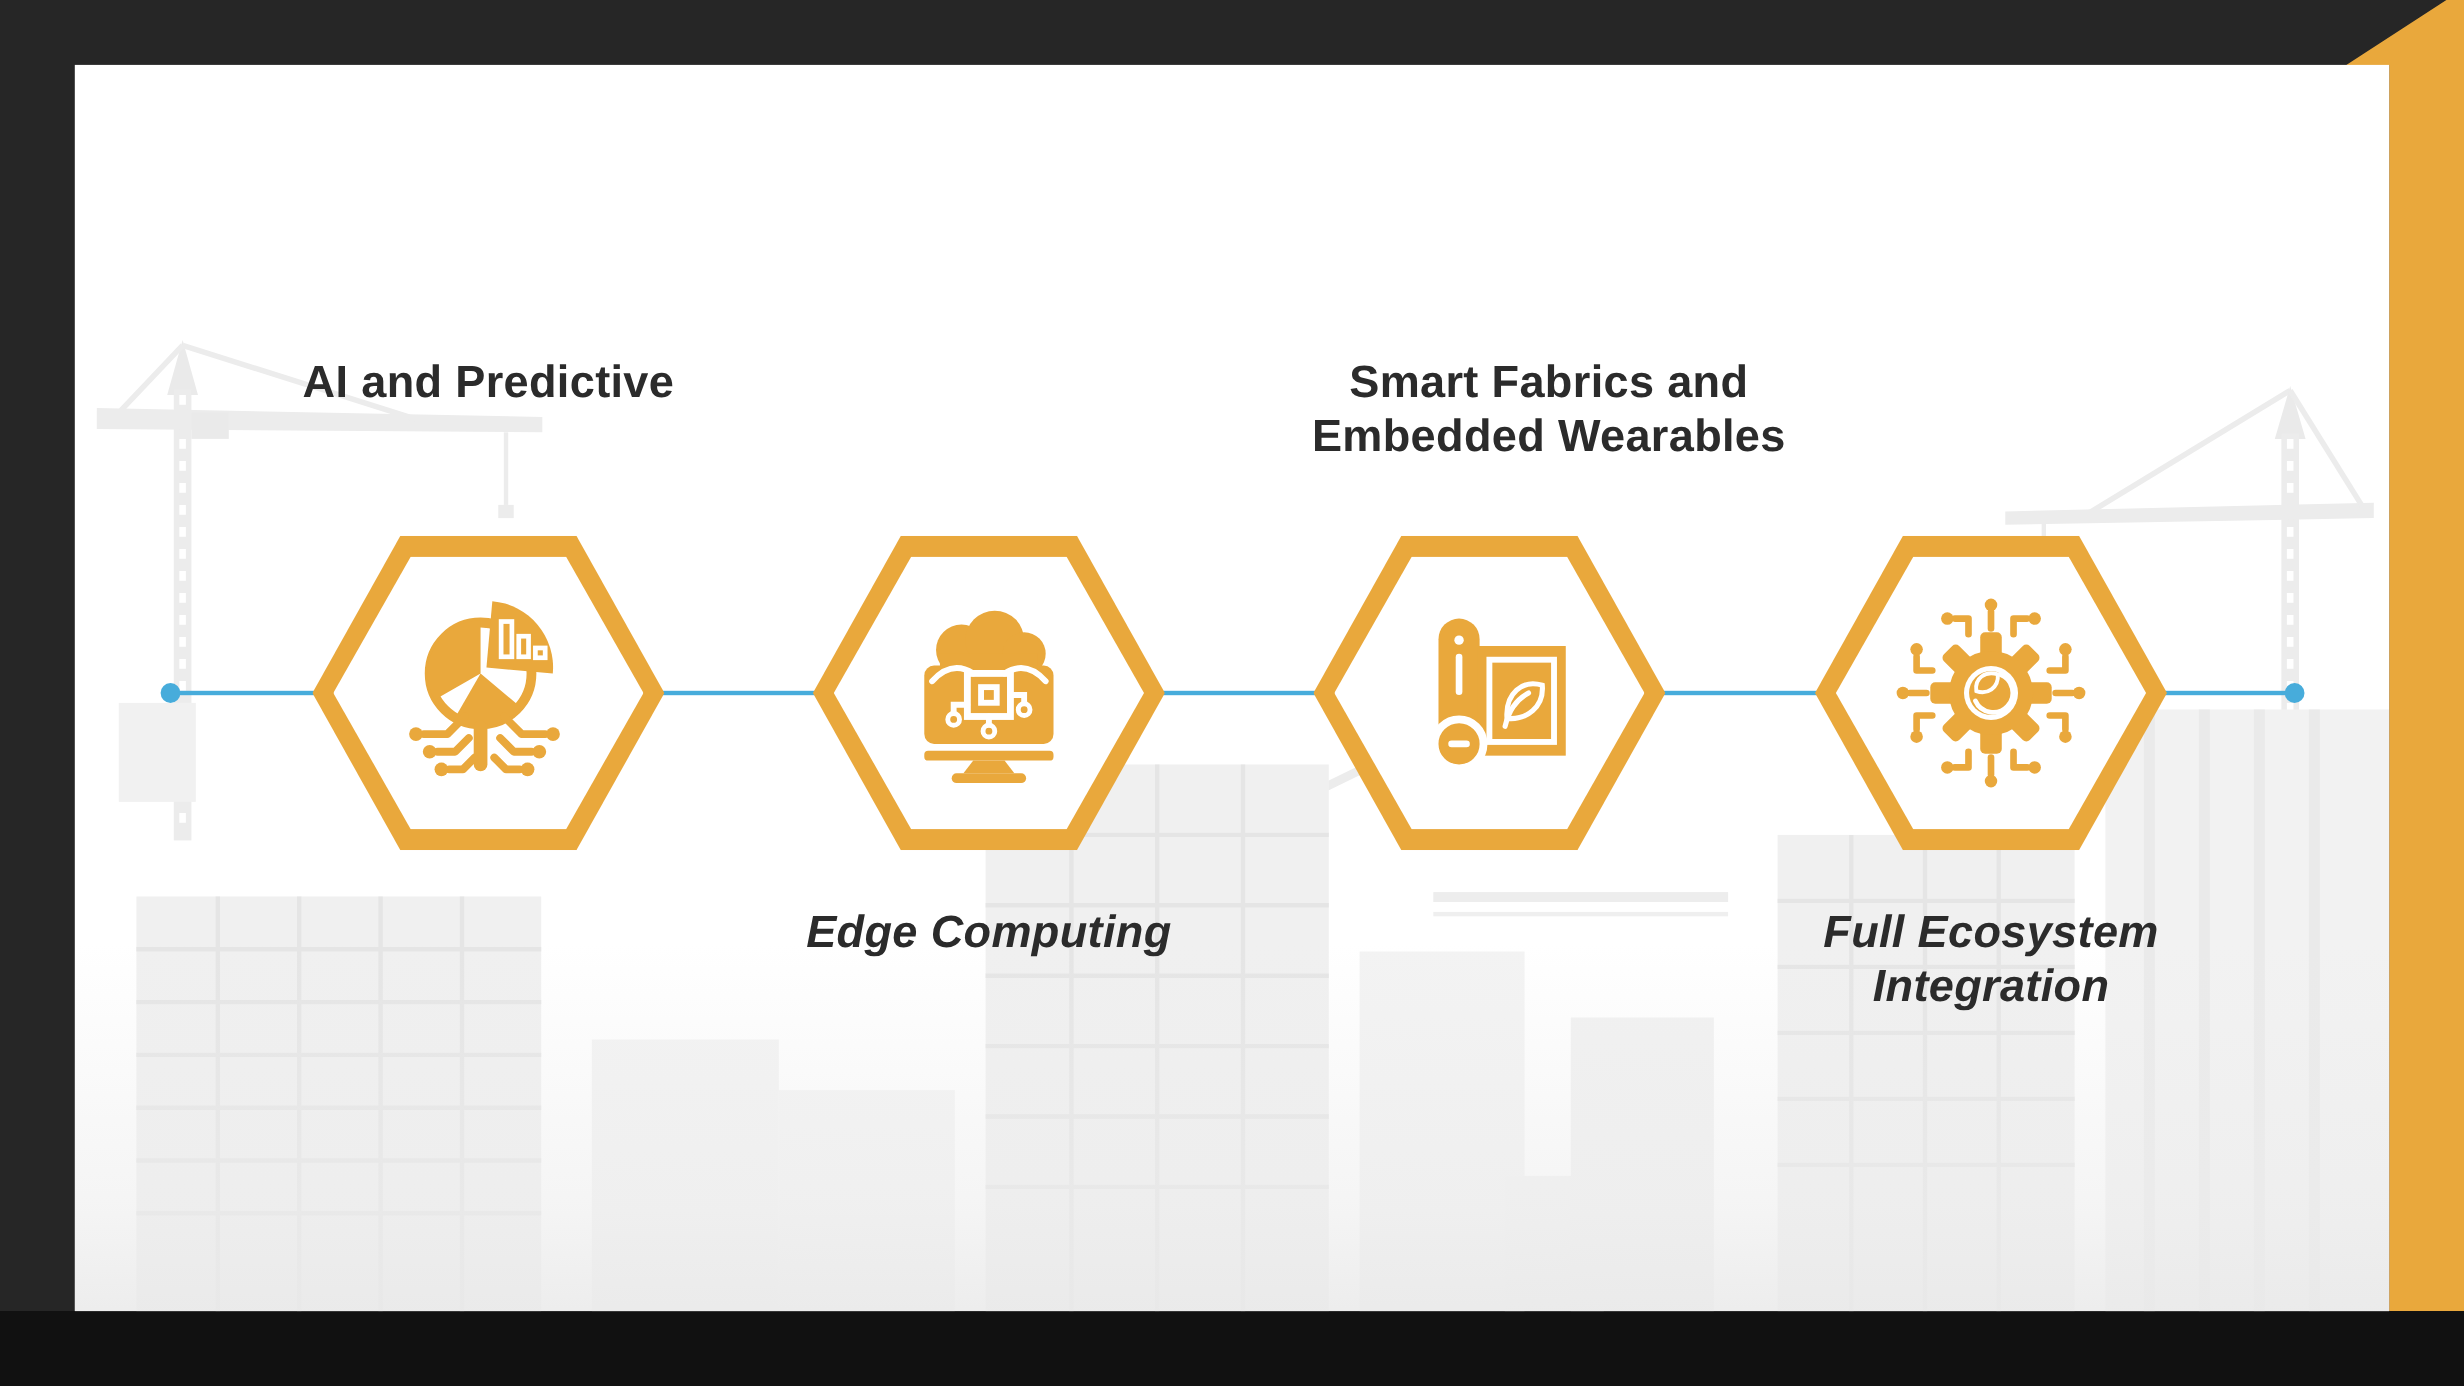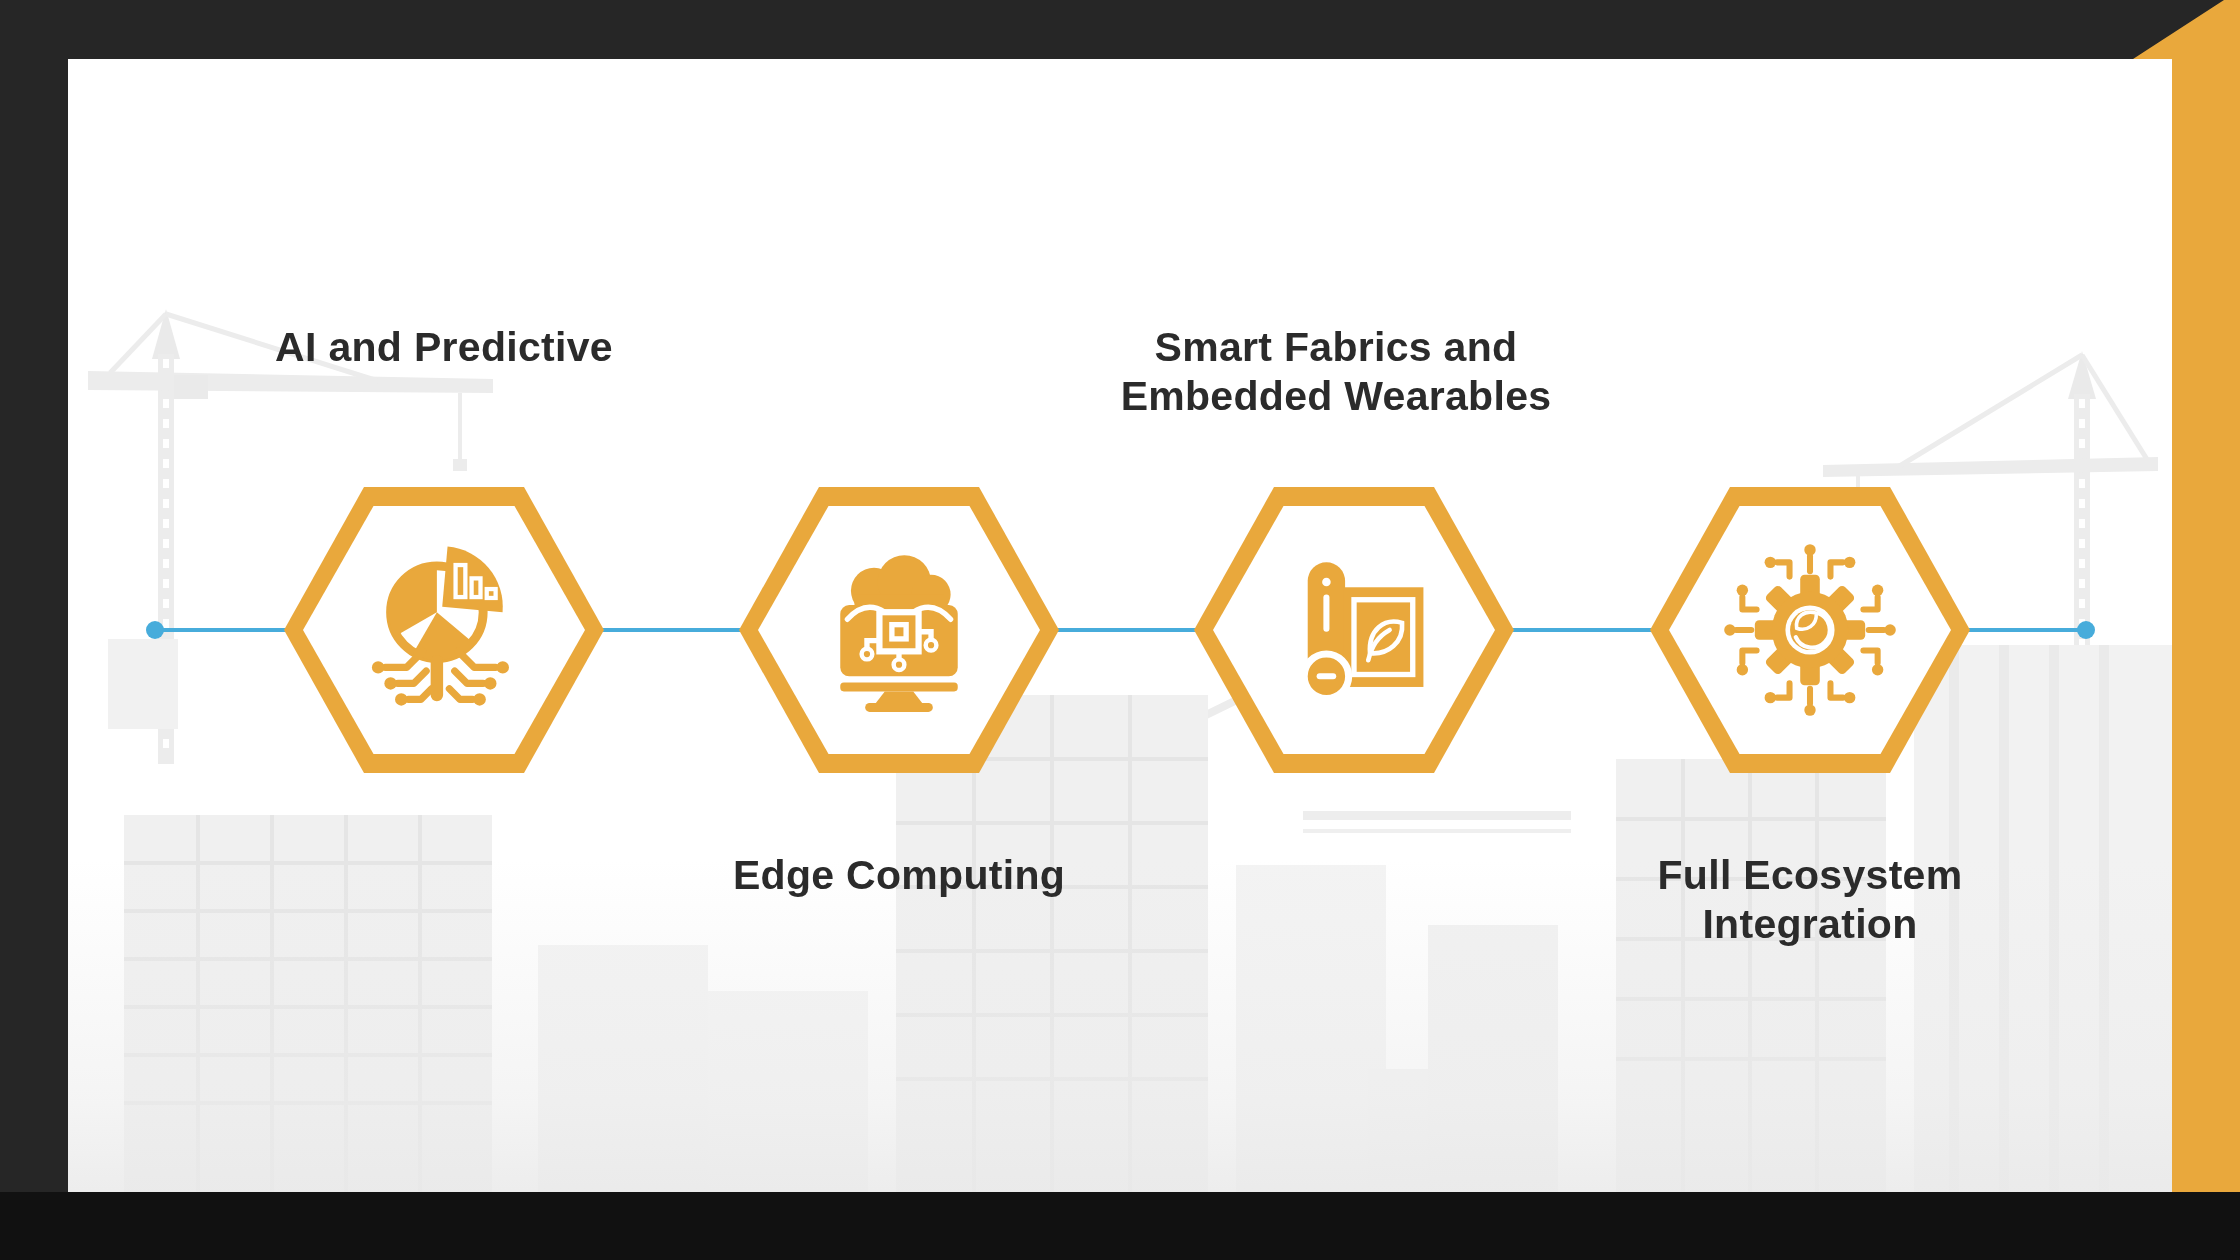--- a/index.html
+++ b/index.html
@@ -36,21 +36,21 @@
   
   .hex{position:absolute;top:428px;width:320px;height:286px;z-index:2;}
   .hex-gold,.hex-white{clip-path:polygon(25% 0,75% 0,100% 50%,75% 100%,25% 100%,0 50%);}
   .hex-gold{position:absolute;inset:0;background:var(--accent-gold);}
   .hex-white{position:absolute;inset:19px;background:var(--surface-white);}
   .icon{position:absolute;left:50%;top:50%;transform:translate(-50%,-50%);width:178px;height:178px;color:var(--accent-gold);}
   
   .label{position:absolute;width:560px;text-align:center;color:var(--text-dark);
     font-size:41px;line-height:49px;font-weight:600;letter-spacing:.3px;z-index:2;}
   .label.above{top:264px;}
-  .label.below{top:792px;}
+  .label.below{top:764px;font-style:italic;}
 </style>
 </head>
 <body>
 
 <div id="canvas">
   <div id="gold-frame"></div>
 
   <div id="surface">
 
     <svg id="watermark" viewBox="0 0 2104 1140" aria-hidden="true">
@@ -140,21 +140,21 @@
     <div class="connector-line"></div>
     <div class="connector-dot dot-left"></div>
     <div class="connector-dot dot-right"></div>
 
     <div class="label above" style="left:96px">
       <div>AI and Predictive</div>
     </div>
     <div class="label below" style="left:551px">
       <div>Edge Computing</div>
     </div>
-    <div class="label above" style="left:988px">
+    <div class="label above" style="left:1060px">
       <div>Smart Fabrics and</div>
       <div>Embedded Wearables</div>
     </div>
     <div class="label below" style="left:1462px">
       <div>Full Ecosystem</div>
       <div>Integration</div>
     </div>
 
     <div class="hex" style="left:216px">
       <div class="hex-gold"></div>

